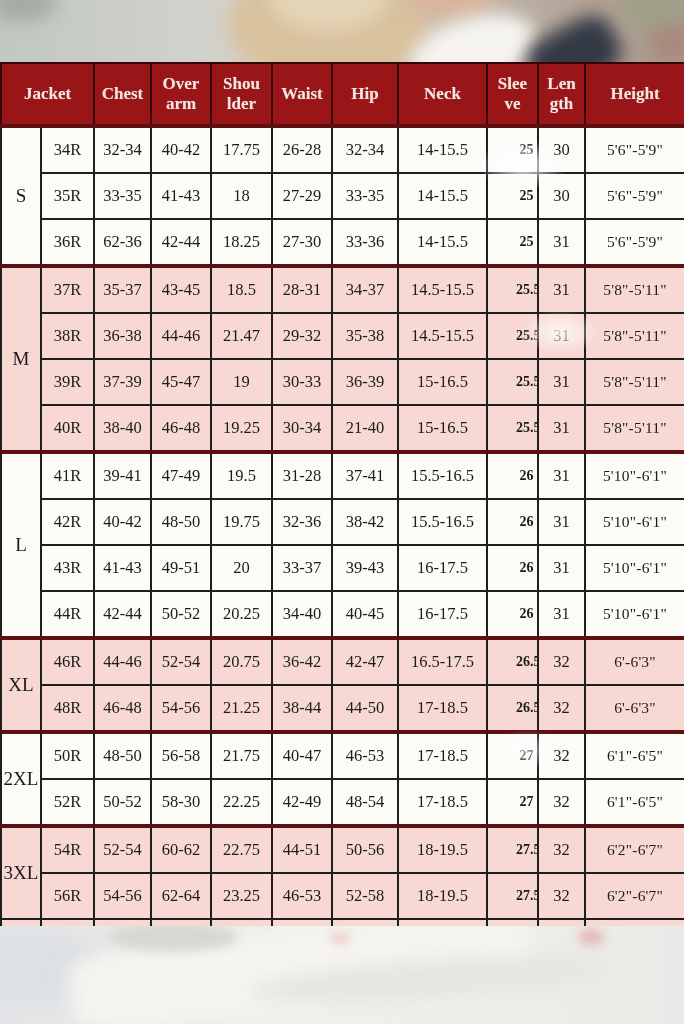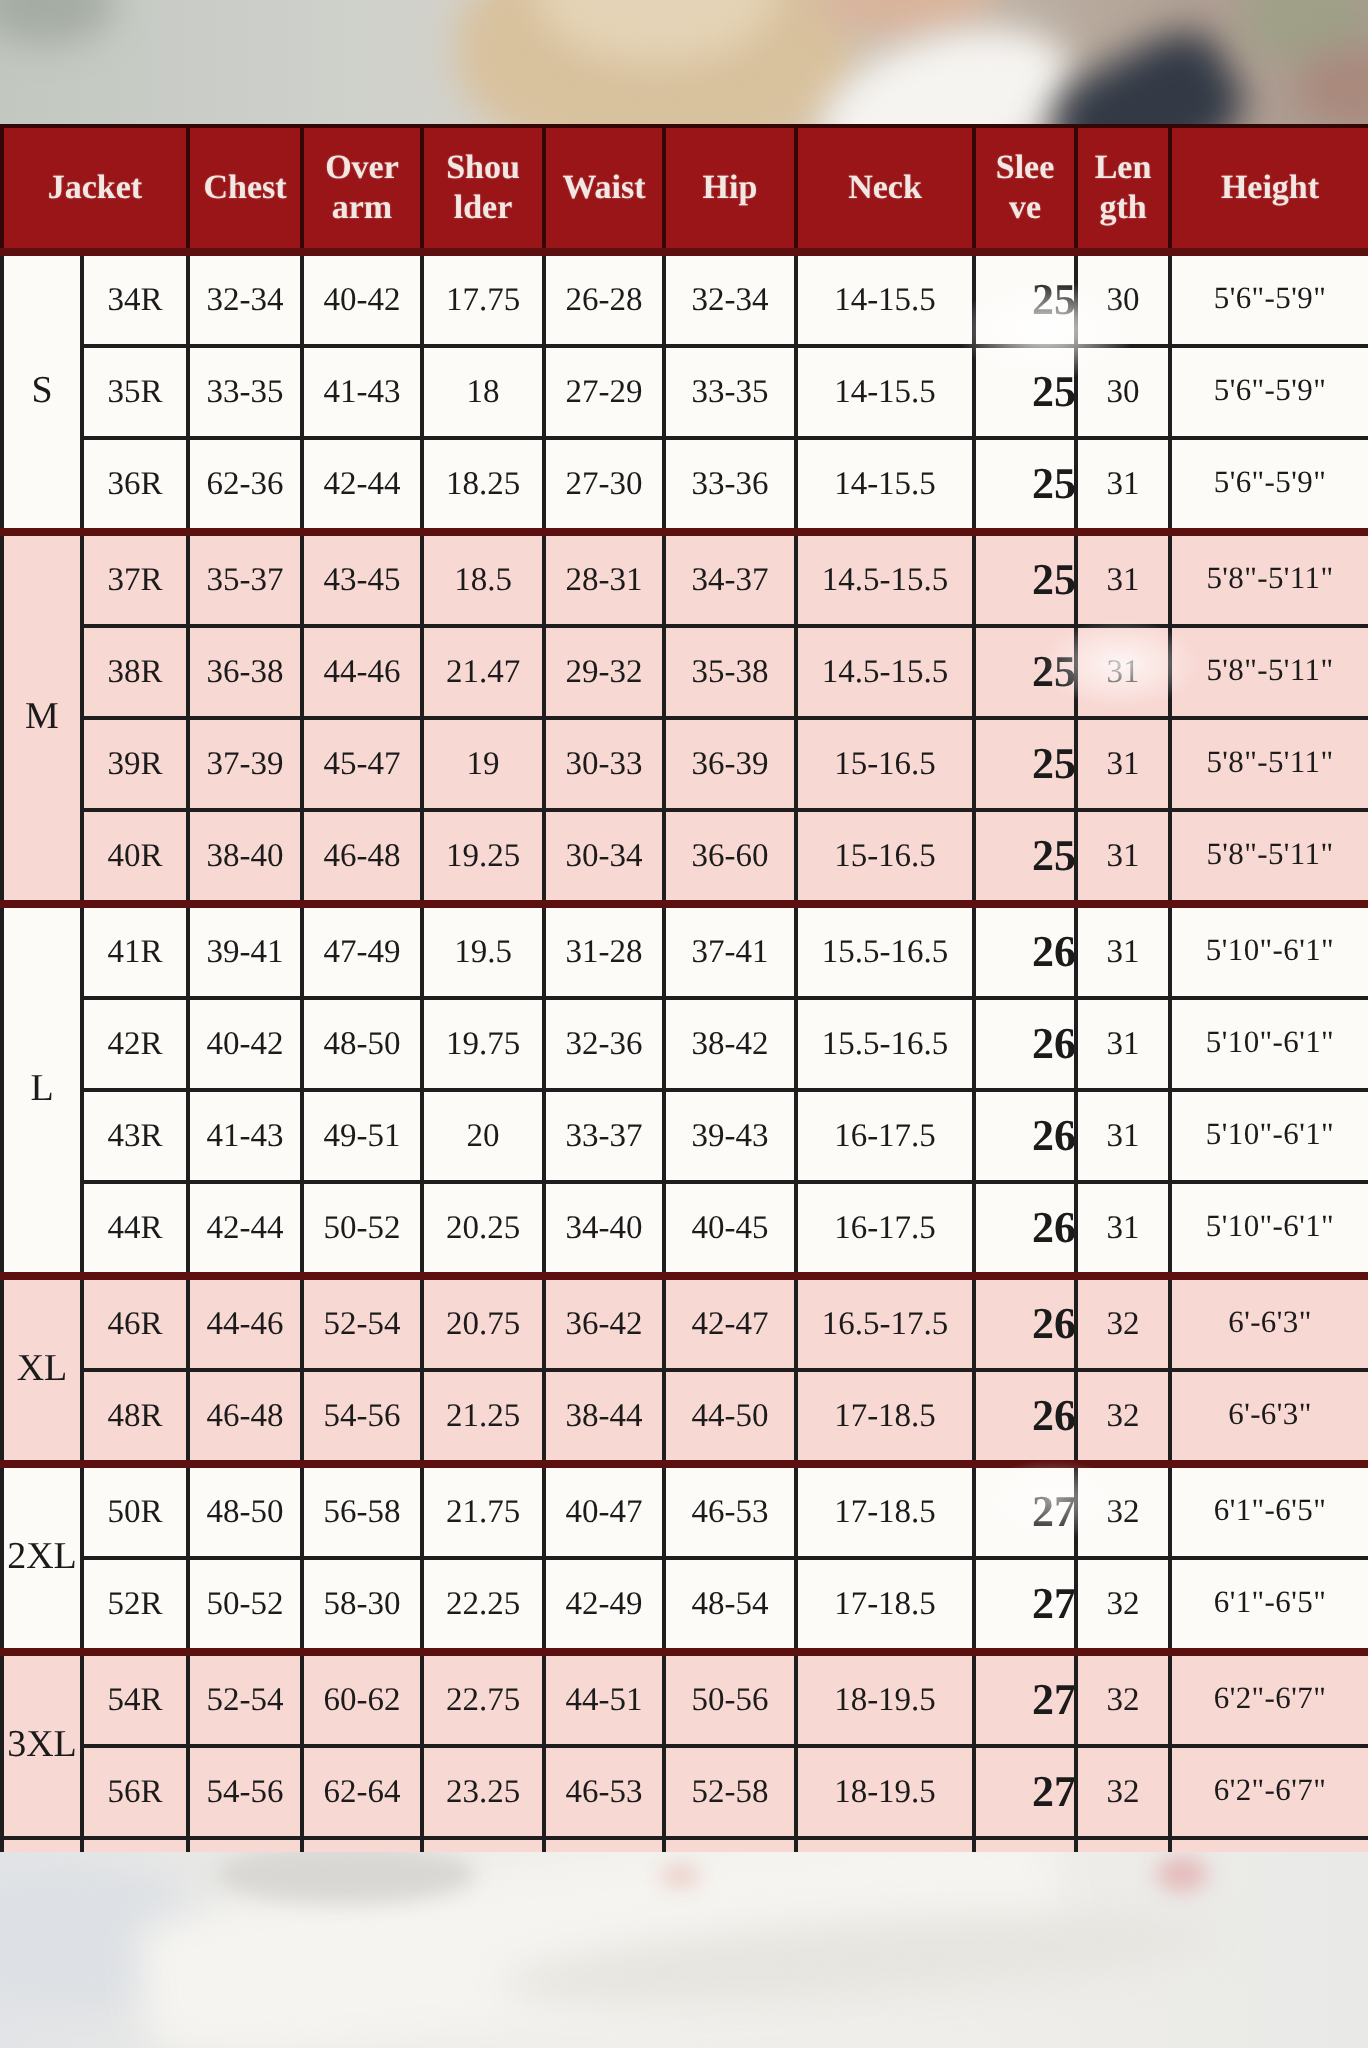--- a/index.html
+++ b/index.html
@@ -50,21 +50,21 @@
     border-color:#350606;
     border-bottom:4px solid var(--group-separator,#5c1110);
     text-shadow:0 0 1px rgba(255,255,255,.35);
   }
   .size-table tbody td{height:44px;font-size:16.5px;}
   .size-table tbody.white td{background:var(--row-white,#fdfbf8);}
   .size-table tbody.pink td{background:var(--row-pink,#f8d8d3);}
   .size-table tbody tr:first-child td{border-top:4px solid var(--group-separator,#5c1110);}
   .size-table tbody.sliver tr:first-child td{border-top:2px solid #2a2a2a;}
   .size-table td.glabel{font-size:19px;font-weight:normal;}
-  .size-table td.sleeve{font-weight:bold;font-size:22px;padding-left:28px;}
+  .size-table td.sleeve{font-weight:bold;font-size:14px;padding-left:28px;}
   .size-table td.height-col{font-size:15.5px;letter-spacing:.2px;}
   .size-table tbody.sliver td{height:6px;border-bottom:none;}
   
   .glare{position:absolute;background:radial-gradient(closest-side,rgba(255,255,255,.95),rgba(255,255,255,0));pointer-events:none;}
   .g1{left:478px;top:78px;width:90px;height:50px;}
   .g2{left:520px;top:248px;width:80px;height:44px;opacity:.8;}
   .g3{left:488px;top:668px;width:76px;height:40px;opacity:.6;}
 </style>
 </head>
 <body>
@@ -191,21 +191,21 @@
             <td class="sleeve">25.5</td>
             <td>31</td>
             <td class="height-col">5'8"-5'11"</td>
           </tr>
           <tr>
             <td>40R</td>
             <td>38-40</td>
             <td>46-48</td>
             <td>19.25</td>
             <td>30-34</td>
-            <td>36-60</td>
+            <td>21-40</td>
             <td>15-16.5</td>
             <td class="sleeve">25.5</td>
             <td>31</td>
             <td class="height-col">5'8"-5'11"</td>
           </tr>
         </tbody>
         <tbody class="white">
           <tr>
             <td rowspan="4" class="glabel">L</td>
             <td>41R</td>

